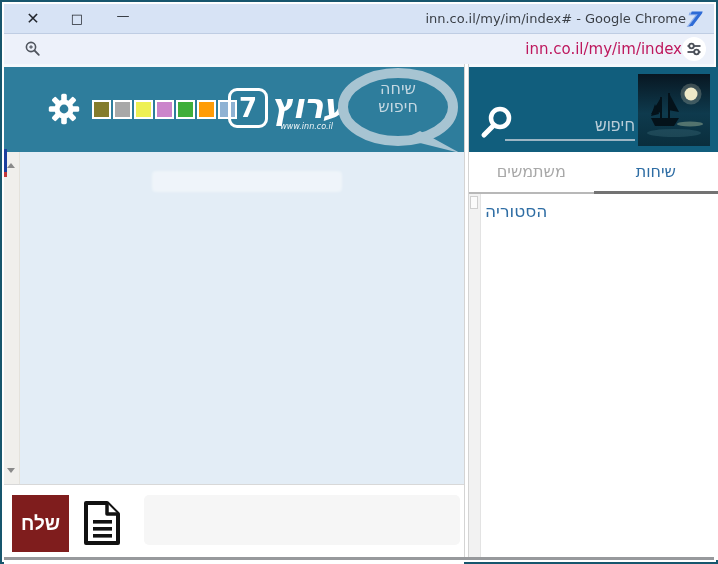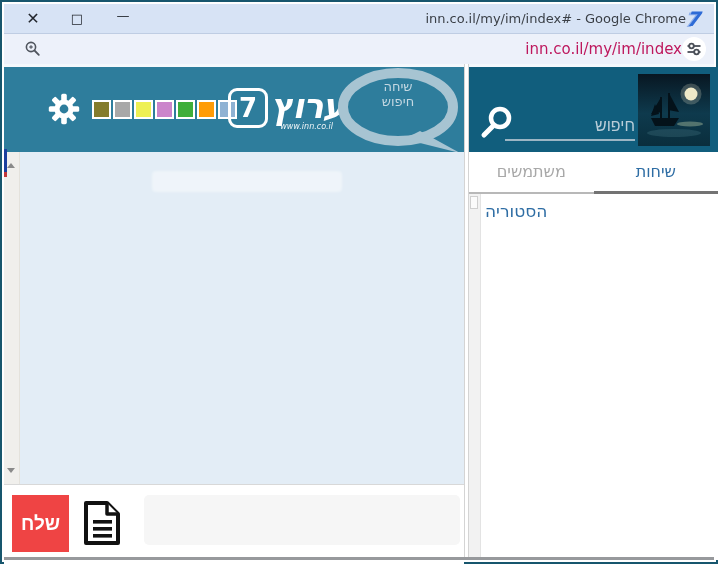--- a/index.html
+++ b/index.html
@@ -35,39 +35,39 @@
   .swatch{display:inline-block;width:15px;height:15px;border:2px solid #fff;margin-right:2px;
     vertical-align:top;}
   .logo{position:absolute;left:224px;top:21px;display:flex;flex-direction:row;align-items:flex-start;}
   .logo-box{width:34px;height:34px;border:3px solid #fff;border-radius:9px;color:#fff;
     font-weight:bold;font-size:26px;line-height:34px;text-align:center;}
   .logo-word-col{margin-left:3px;text-align:center;font-style:italic;}
   .logo-word{color:#fff;font-weight:bold;font-size:34px;line-height:36px;letter-spacing:-1px;}
   .logo-site{color:#fff;font-size:8px;opacity:.92;margin-top:-2px;text-align:center;padding-right:2px;}
   .bubble-svg{position:absolute;left:330px;top:0;}
   .bubble-text{position:absolute;left:352px;top:13px;width:84px;text-align:center;
-    color:#c4d8e2;font-size:13px;line-height:1.15;}
+    color:#c4d8e2;font-size:16px;line-height:1.15;}
   
   .chat-body{position:absolute;left:2px;top:150px;width:460px;height:332px;background:#e3edf6;}
   .scrollstrip{position:absolute;left:0;top:0;bottom:0;width:15px;background:#f0efec;
     border-right:1px solid #e4e2dc;}
   .tri-up{position:absolute;left:3px;top:11px;width:0;height:0;
     border-left:4px solid transparent;border-right:4px solid transparent;
     border-bottom:5px solid #8a8a8a;}
   .tri-down{position:absolute;left:3px;bottom:11px;width:0;height:0;
     border-left:4px solid transparent;border-right:4px solid transparent;
     border-top:5px solid #8a8a8a;}
   .faint-band{position:absolute;left:148px;top:19px;width:190px;height:21px;
     background:rgba(255,255,255,.42);border-radius:4px;filter:blur(1px);}
   .edge-accent-blue{position:absolute;left:2px;top:147px;width:3px;height:23px;background:#1b3f9e;}
   .edge-accent-red{position:absolute;left:2px;top:170px;width:3px;height:5px;background:#c2383b;}
   
   .composer{position:absolute;left:2px;top:482px;width:460px;height:80px;background:#fff;
     border-top:1px solid #d8d8d8;}
-  .send-btn{position:absolute;left:8px;top:10px;width:57px;height:57px;background:#ef4444;
+  .send-btn{position:absolute;left:8px;top:10px;width:57px;height:57px;background:#7f1d1d;
     color:#fff;font-weight:bold;font-size:19px;border:none;display:flex;align-items:center;
     justify-content:center;cursor:pointer;}
   .doc-btn{position:absolute;left:78px;top:14px;background:none;border:none;padding:0;cursor:pointer;}
   .msg-input{position:absolute;left:140px;top:10px;width:316px;height:50px;background:#f6f6f6;
     border:none;border-radius:5px;box-sizing:border-box;direction:rtl;font-size:15px;padding:0 10px;}
   
   .divider{position:absolute;left:462px;top:62px;width:5px;bottom:2px;background:#fff;
     border-left:1px solid #d4d4d4;border-right:1px solid #d4d4d4;box-sizing:border-box;}
   
   .sidebar{position:absolute;left:467px;top:65px;width:249px;bottom:2px;background:#fff;}

